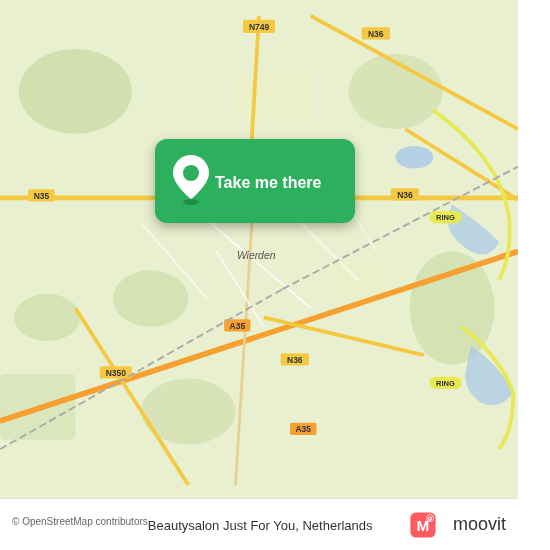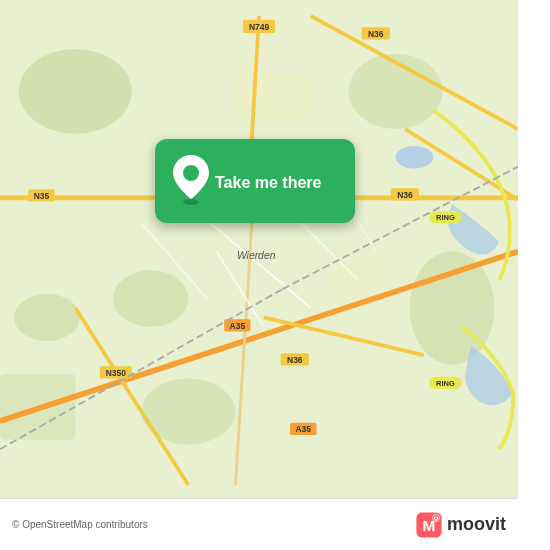--- a/index.html
+++ b/index.html
@@ -77,22 +77,23 @@
       gap: 4px;
     }
 
     #moovit-icon {
       width: 28px;
       height: 28px;
     }
 
     #moovit-text {
       font-size: 18px;
-      font-weight: bold;
+      font-weight: normal;
       color: #333;
+      margin-left: 12px;
     }
 
     
     #take-me-there-card {
       position: absolute;
       top: 139px;
       left: 155px;
       width: 200px;
       background: #2db05e;
       border-radius: 12px;
@@ -224,20 +225,21 @@
 
         <circle cx="22" cy="20" r="8" fill="#2db05e"></circle>
       </svg>
     </div>
     <span id="take-me-there-label">Take me there</span>
   </div>
 
   <div id="info-bar">
     <div id="info-left">
       <span id="copyright-text">© OpenStreetMap contributors</span>
+      <span id="location-title">Beautysalon Just For You, Netherlands</span>
     </div>
     <div id="moovit-logo">
 
       <svg id="moovit-icon" viewBox="0 0 40 40" xmlns="http://www.w3.org/2000/svg">
         <rect x="2" y="2" width="36" height="36" rx="8" fill="#ff5a5f"></rect>
         <text x="20" y="28" text-anchor="middle" font-size="22" font-weight="bold" fill="white" font-family="Arial">M</text>
 
         <circle cx="30" cy="10" r="5" fill="#ff5a5f" stroke="white" stroke-width="1"></circle>
         <path d="M30 8 C28 8 27 9 27 10.5 C27 12.5 30 15 30 15 C30 15 33 12.5 33 10.5 C33 9 32 8 30 8 Z" fill="white"></path>
         <circle cx="30" cy="10.5" r="1.5" fill="#ff5a5f"></circle>

